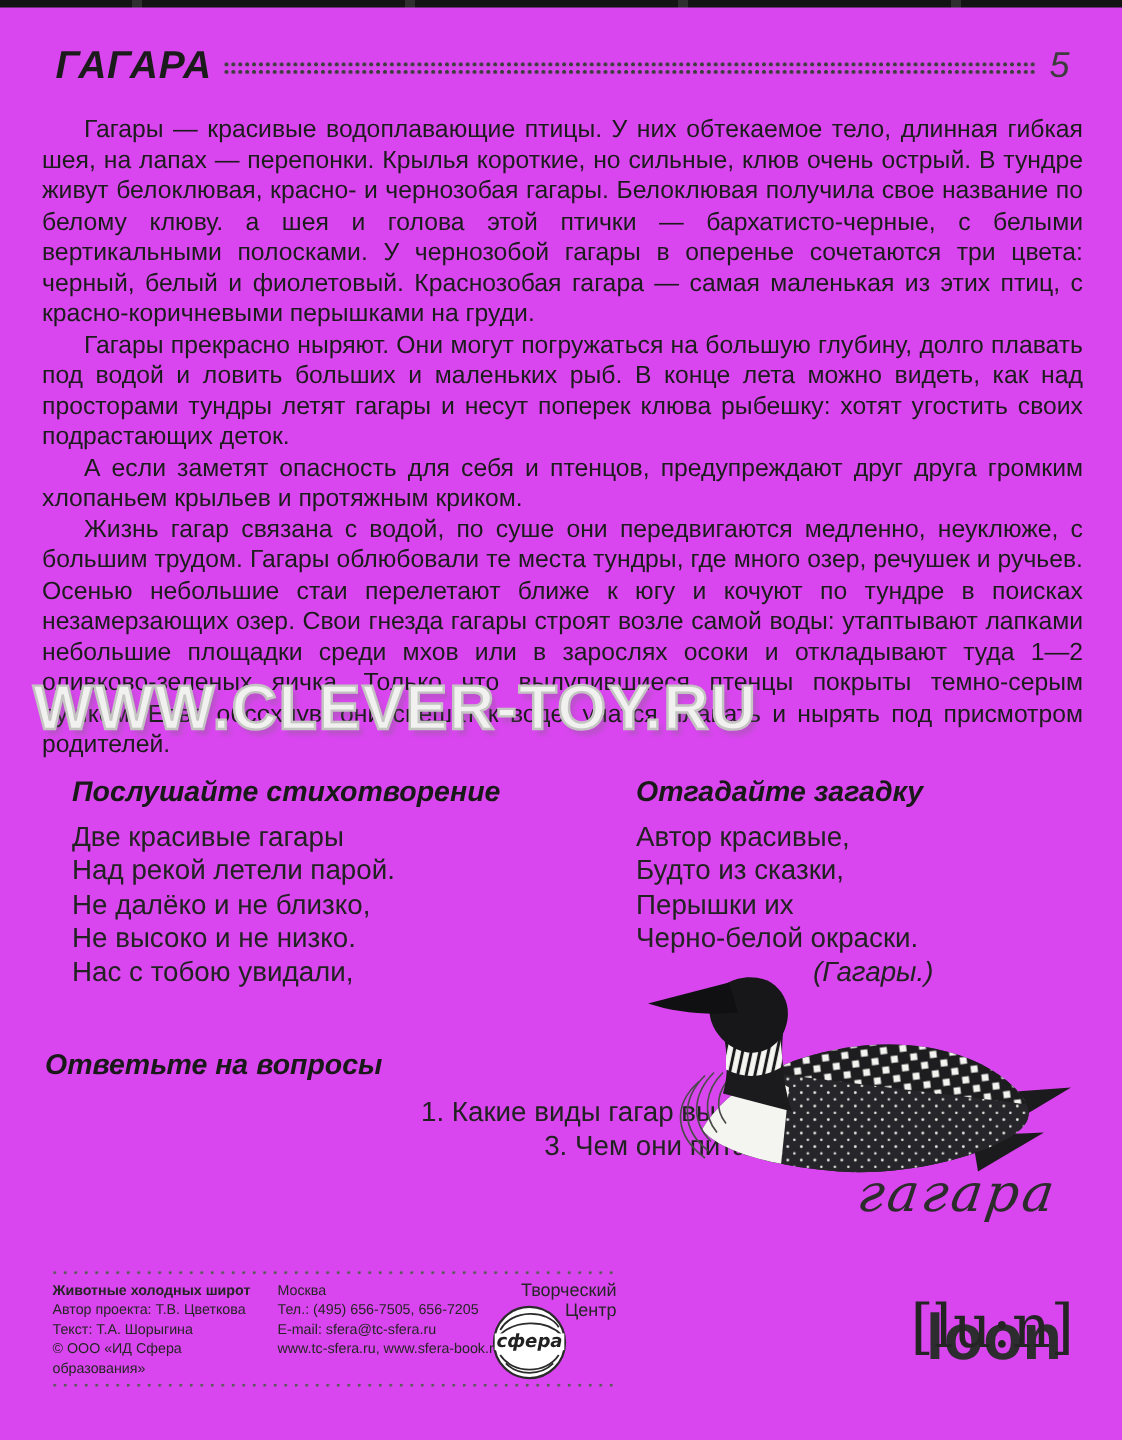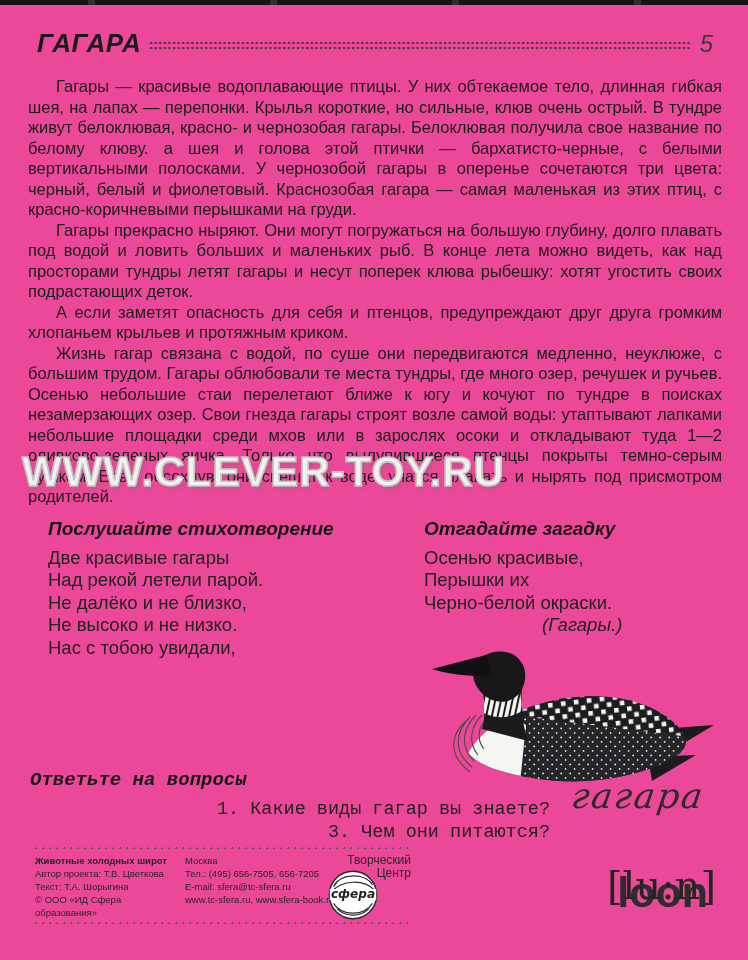--- a/index.html
+++ b/index.html
@@ -1,17 +1,17 @@
 <!DOCTYPE html>
 <html><head>
 <meta charset="utf-8">
 <style>
   html,body{margin:0;padding:0;}
   body{background:#ffffff;font-family:"Liberation Sans",sans-serif;}
-  .page{position:relative;width:748px;height:960px;background:#ec4899;overflow:hidden;}
+  .page{position:relative;width:748px;height:960px;background:#d946ef;overflow:hidden;}
 
   
   .topbar{position:absolute;top:0;left:0;right:0;height:5px;
     background:repeating-linear-gradient(90deg,#141414 0 88px,#2f2f2f 88px 95px,#141414 95px 182px);}
 
   
   .title-row{position:absolute;left:37px;top:30px;width:676px;display:flex;align-items:flex-end;}
   .page-title{font-size:26px;font-weight:bold;font-style:italic;letter-spacing:.5px;color:#1b1b1b;line-height:1;}
   .leader{flex:1;height:10px;margin:0 10px 5px 8px;
     background-image:radial-gradient(circle at 2px 2px,#3e3e3e 1.15px,transparent 1.5px);
@@ -30,21 +30,21 @@
     text-shadow:3px 4px 3px rgba(110,110,110,.28);}
 
   
   .section-heading{font-size:19px;font-weight:bold;font-style:italic;color:#191919;margin:0 0 7px 0;}
   .poem{position:absolute;left:48px;top:518px;width:395px;}
   .riddle{position:absolute;left:424px;top:518px;width:292px;}
   .verse-line{font-size:18.5px;line-height:22.4px;color:#222;}
   .riddle-answer{font-size:18.5px;line-height:22.4px;font-style:italic;color:#222;padding-left:118px;}
 
   
-  .questions{position:absolute;left:30px;top:769px;width:520px;font-family:Liberation Mono, monospace;}
+  .questions{position:absolute;left:30px;top:700px;width:520px;}
   .question-line{font-size:18.5px;line-height:23px;color:#222;text-align:right;}
 
   
   .vocab-ru{position:absolute;right:44px;top:776px;font-family:"DejaVu Serif",serif;
     font-style:italic;font-size:35px;letter-spacing:2px;color:#2c2c2c;transform:skewX(-8deg);}
   .vocab-en{position:absolute;right:40px;top:824px;font-size:43px;font-weight:bold;color:#2d2d2f;margin-top:44px;}
   .vocab-tr{position:absolute;right:32px;top:862px;font-family:"DejaVu Serif",serif;font-size:40px;color:#242424;}
 
   
   .loon{position:absolute;left:424px;top:645px;width:300px;height:148px;z-index:2;}
@@ -87,21 +87,22 @@
     <div class="section-heading">Послушайте стихотворение</div>
     <div class="verse-line">Две красивые гагары</div>
     <div class="verse-line">Над рекой летели парой.</div>
     <div class="verse-line">Не далёко и не близко,</div>
     <div class="verse-line">Не высоко и не низко.</div>
     <div class="verse-line">Нас с тобою увидали,</div>
   </div>
 
   <div class="riddle">
     <div class="section-heading">Отгадайте загадку</div>
-    <div class="verse-line">Осенью красивые,</div>
+    <div class="verse-line">Автор красивые,</div>
+    <div class="verse-line">Будто из сказки,</div>
     <div class="verse-line">Перышки их</div>
     <div class="verse-line">Черно-белой окраски.</div>
     <div class="riddle-answer">(Гагары.)</div>
   </div>
 
   <svg class="loon" viewBox="0 0 300 148" xmlns="http://www.w3.org/2000/svg">
     <defs>
       <pattern id="chk" width="13" height="13" patternUnits="userSpaceOnUse" patternTransform="rotate(-14)">
         <rect width="13" height="13" fill="#1d1d20"></rect>
         <rect x="1" y="1" width="4.6" height="4.6" fill="#f3f3ef"></rect>

